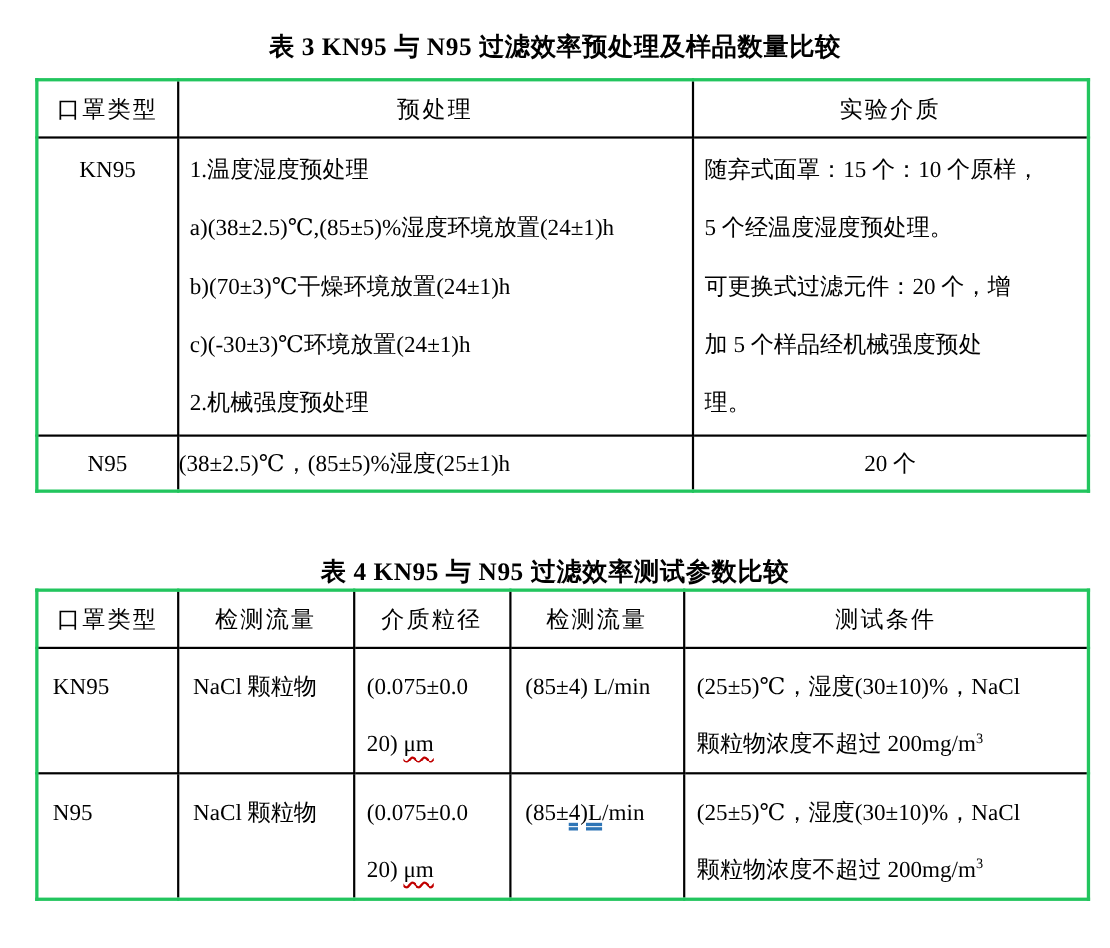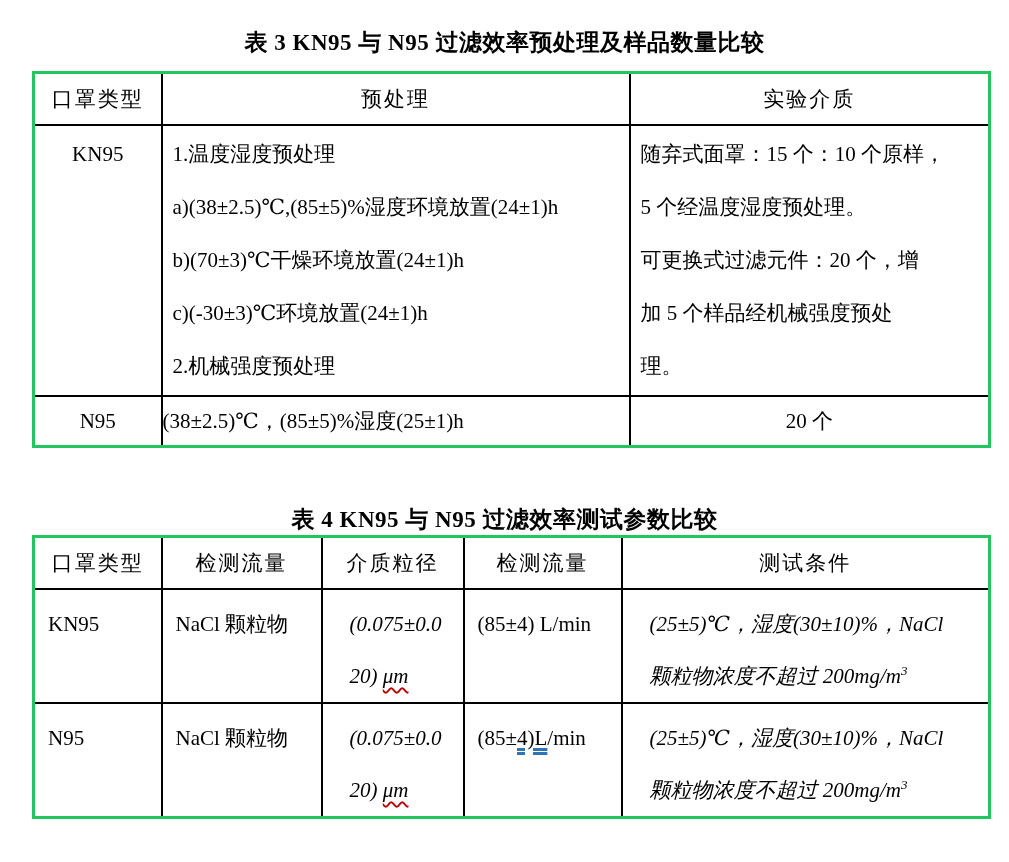--- a/index.html
+++ b/index.html
@@ -70,21 +70,21 @@
 
   
   #t4 tr.body-row td { vertical-align: top; }
   #t4 tr.r4-kn95 td { height: 101px; }
   #t4 tr.r4-n95 td { height: 104px; }
   #t4 td.type-l {
     padding: 8px 0 0 13px;
     line-height: 52px;
     white-space: nowrap;
   }
-  #t4 td.ml4 { padding: 8px 4px 0 27px; font-style: italic; }
+  #t4 td.ml4 { padding: 8px 4px 0 11px; }
   #t4 td.ml4 .line {
     line-height: 52px;
     height: 52px;
     white-space: nowrap;
   }
   sup {
     font-size: 13px;
     line-height: 0;
     vertical-align: super;
   }

